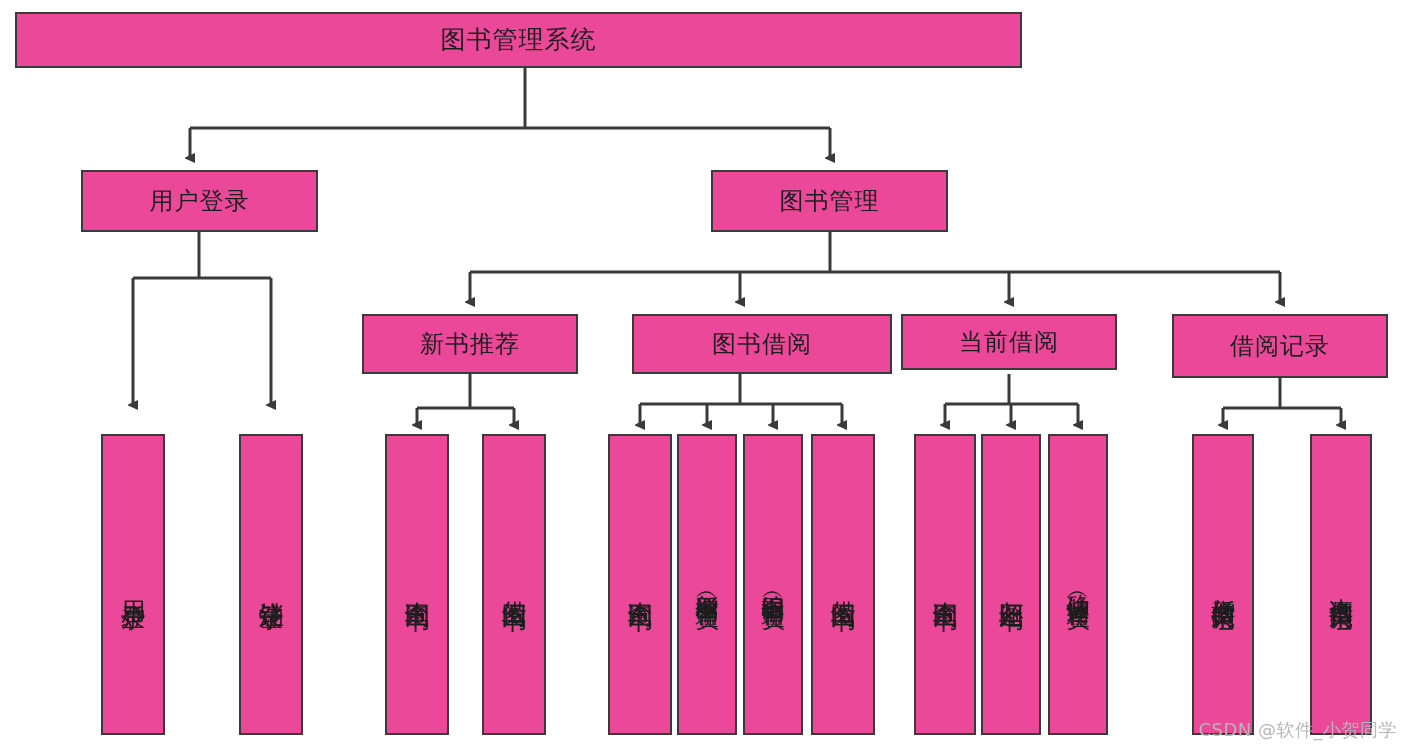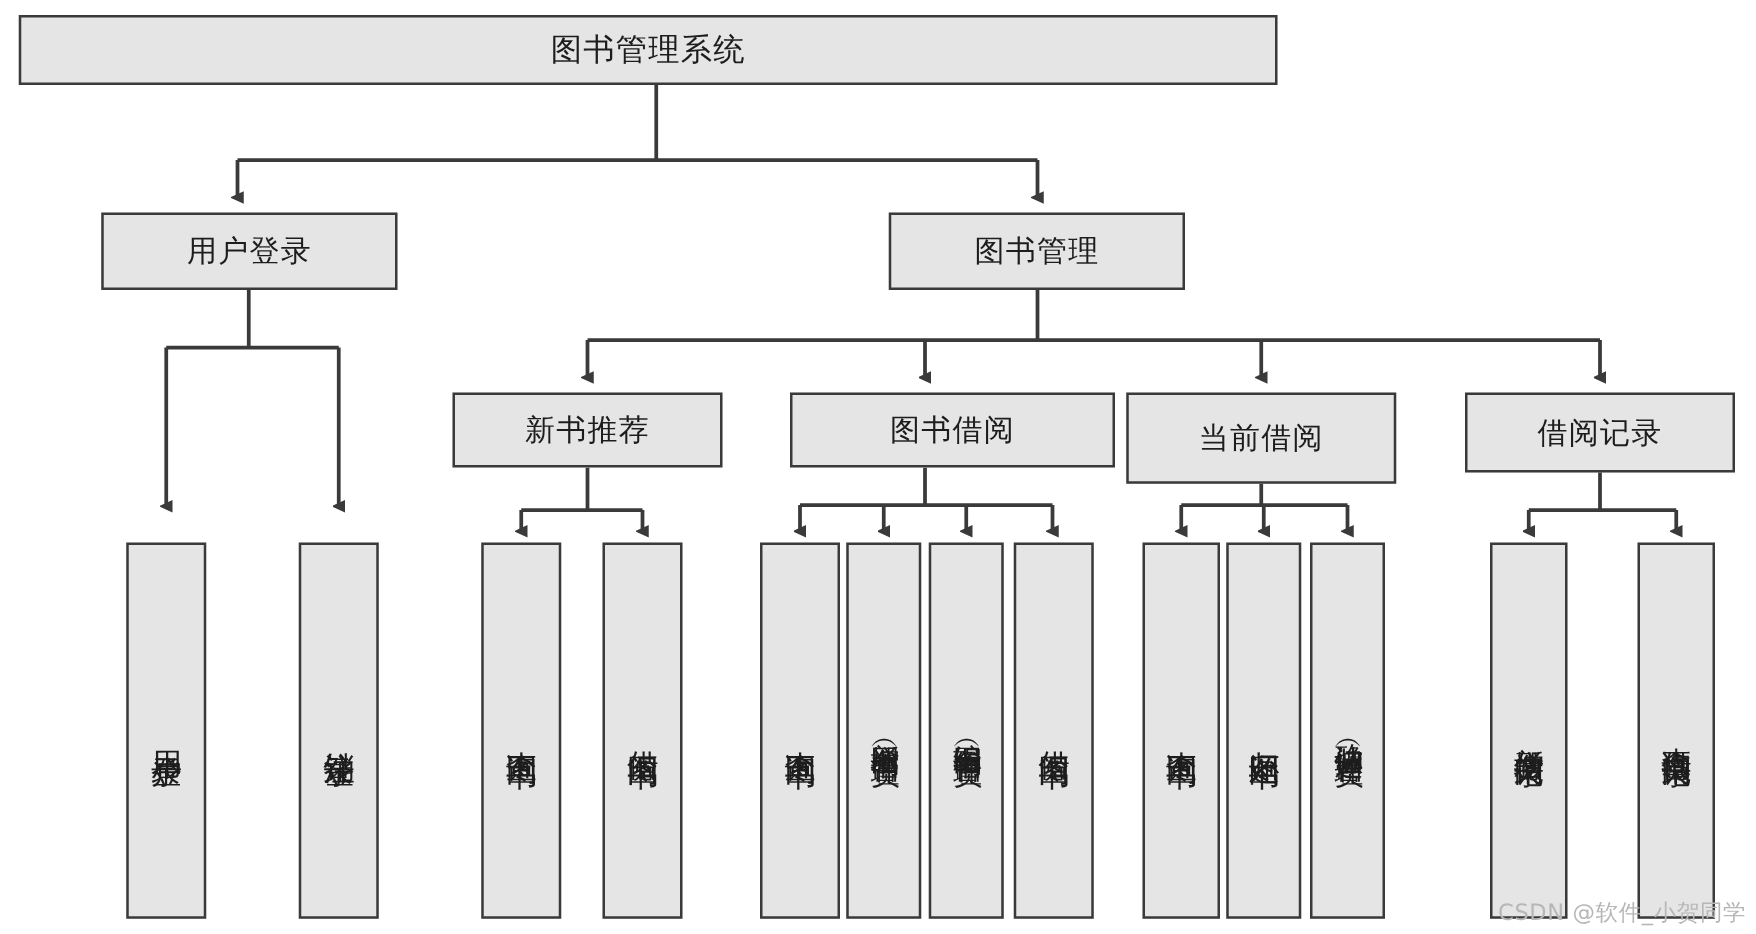--- a/index.html
+++ b/index.html
@@ -21,21 +21,21 @@
     position: absolute;
     left: 0;
     top: 0;
     width: 1405px;
     height: 747px;
   }
   .node {
     position: absolute;
     box-sizing: border-box;
     border: 2.5px solid #3a3a3a;
-    background: #e5e5e5;
+    background: #ec4899;
     color: #1d1d1d;
     display: flex;
     align-items: center;
     justify-content: center;
     text-align: left;
   }
   .node.h {
     font-size: 24px;
     line-height: 1.1;
     letter-spacing: 1px;
@@ -137,21 +137,21 @@
   <div class="node h" style="left:711px; top:170px; width:237px; height:62px;">
     <span>图书管理</span>
   </div>
 
   <div class="node h" style="left:362px; top:314px; width:216px; height:60px;">
     <span>新书推荐</span>
   </div>
   <div class="node h" style="left:632px; top:314px; width:260px; height:60px;">
     <span>图书借阅</span>
   </div>
-  <div class="node h" style="left:901px; top:314px; width:216px; height:73px;">
+  <div class="node h" style="left:901px; top:314px; width:216px; height:56px;">
     <span>当前借阅</span>
   </div>
   <div class="node h" style="left:1172px; top:314px; width:216px; height:64px;">
     <span>借阅记录</span>
   </div>
 
   <div class="node v" style="left:101px; top:434px; width:64px; height:301px;">
     <span class="vtext">用户登录</span>
   </div>
   <div class="node v" style="left:239px; top:434px; width:64px; height:301px;">

